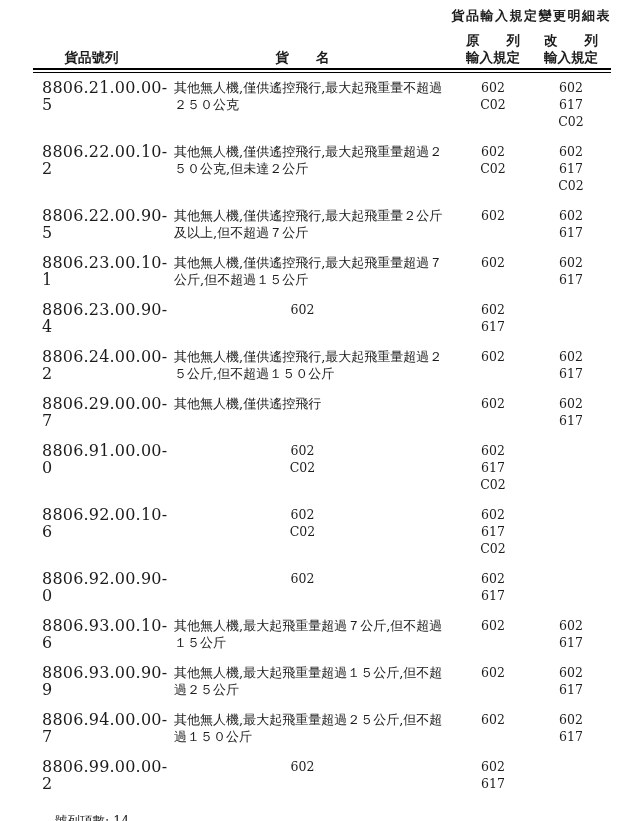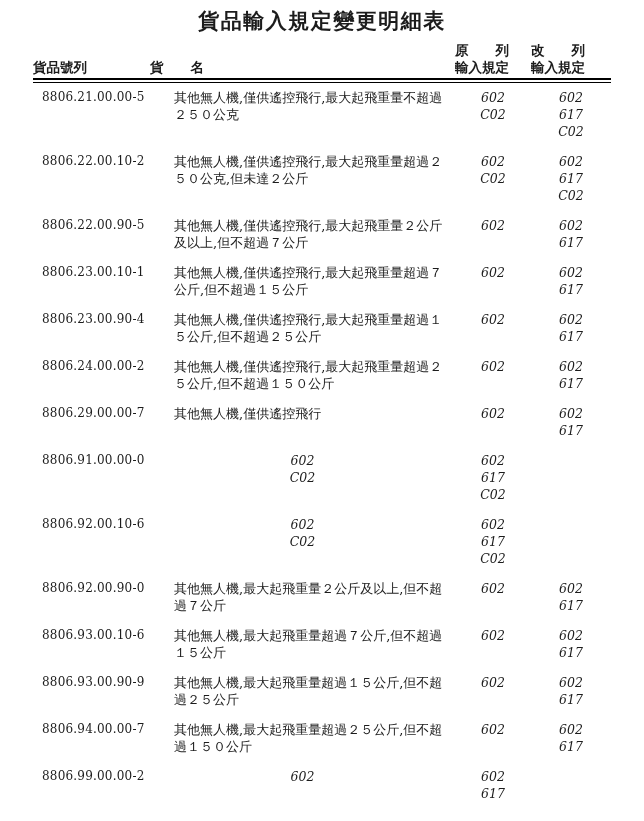--- a/index.html
+++ b/index.html
@@ -11,67 +11,66 @@
     width: 644px;
     height: 821px;
     overflow: hidden;
     font-family: "DejaVu Serif", "Liberation Serif", serif;
     color: #1c1c1c;
   }
   .page {
     padding: 5px 33px 0 33px;
   }
   .title {
-    text-align: center;
-    font-size: 21px;
+    text-align: right;
+    font-size: 13px;
     font-weight: bold;
     letter-spacing: 1.5px;
     margin: 2px 0 7px 0;
   }
   .table {
     width: 578px;
   }
   .grid {
     display: grid;
     grid-template-columns: 117px 305px 76px 80px;
   }
   .thead {
     align-items: end;
     font-weight: bold;
     font-size: 13.5px;
     line-height: 17px;
   }
-  .th { }
+  .th { text-align: center; }
   .th .hline { display: block; }
   .rule {
     height: 2px;
     border-top: 2px solid #000;
     border-bottom: 1px solid #000;
     margin-top: 2px;
   }
   .rows { padding-top: 6px; }
   .row {
     font-size: 13px;
     line-height: 17px;
     padding-bottom: 13px;
     align-items: start;
   }
   .c-code {
     padding-left: 9px;
-    font-size: 12px;
+    font-size: 16px;
     letter-spacing: 0.2px;
   }
   .c-name {
     padding-right: 6px;
     margin-left: 24px;
   }
   .c-orig, .c-new {
     text-align: center;
     font-size: 12.5px;
-    font-style: italic;
   }
   .reg-line { display: block; }
   .footer {
     font-size: 12.5px;
     padding-left: 22px;
     margin-top: 8px;
   }
 </style>
 </head>
 <body>
@@ -149,21 +148,20 @@
             <span class="reg-line">602</span>
           </div>
     <div class="c-new">
             <span class="reg-line">602</span>
             <span class="reg-line">617</span>
           </div>
   </div>
 
   <div class="grid row">
     <div class="c-code">8806.23.00.90-4</div>
-    <div class="c-name">其他無人機,僅供遙控飛行,最大起飛重量超過１５公斤,但不超過２５公斤</div>
     <div class="c-orig">
             <span class="reg-line">602</span>
           </div>
     <div class="c-new">
             <span class="reg-line">602</span>
             <span class="reg-line">617</span>
           </div>
   </div>
 
   <div class="grid row">
@@ -211,21 +209,20 @@
           </div>
     <div class="c-new">
             <span class="reg-line">602</span>
             <span class="reg-line">617</span>
             <span class="reg-line">C02</span>
           </div>
   </div>
 
   <div class="grid row">
     <div class="c-code">8806.92.00.90-0</div>
-    <div class="c-name">其他無人機,最大起飛重量２公斤及以上,但不超過７公斤</div>
     <div class="c-orig">
             <span class="reg-line">602</span>
           </div>
     <div class="c-new">
             <span class="reg-line">602</span>
             <span class="reg-line">617</span>
           </div>
   </div>
 
   <div class="grid row">

